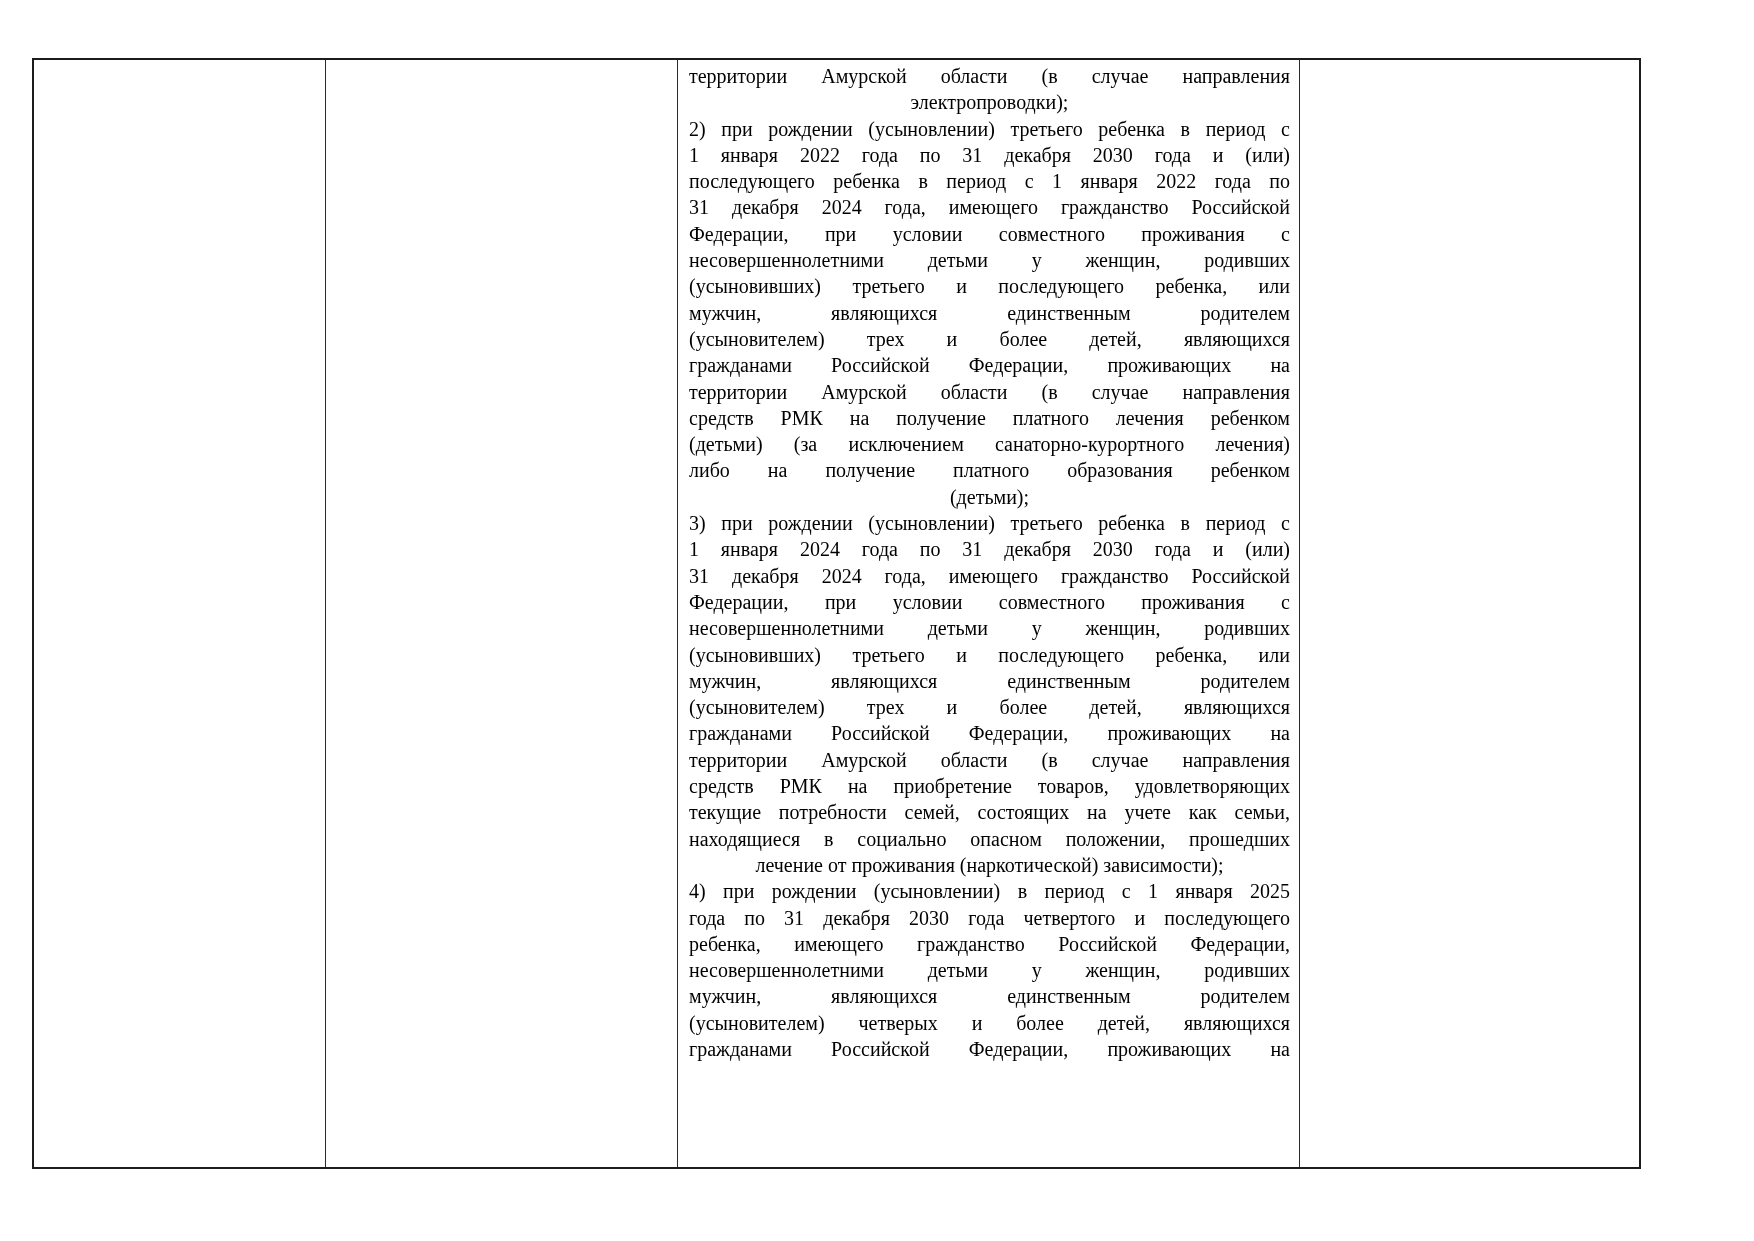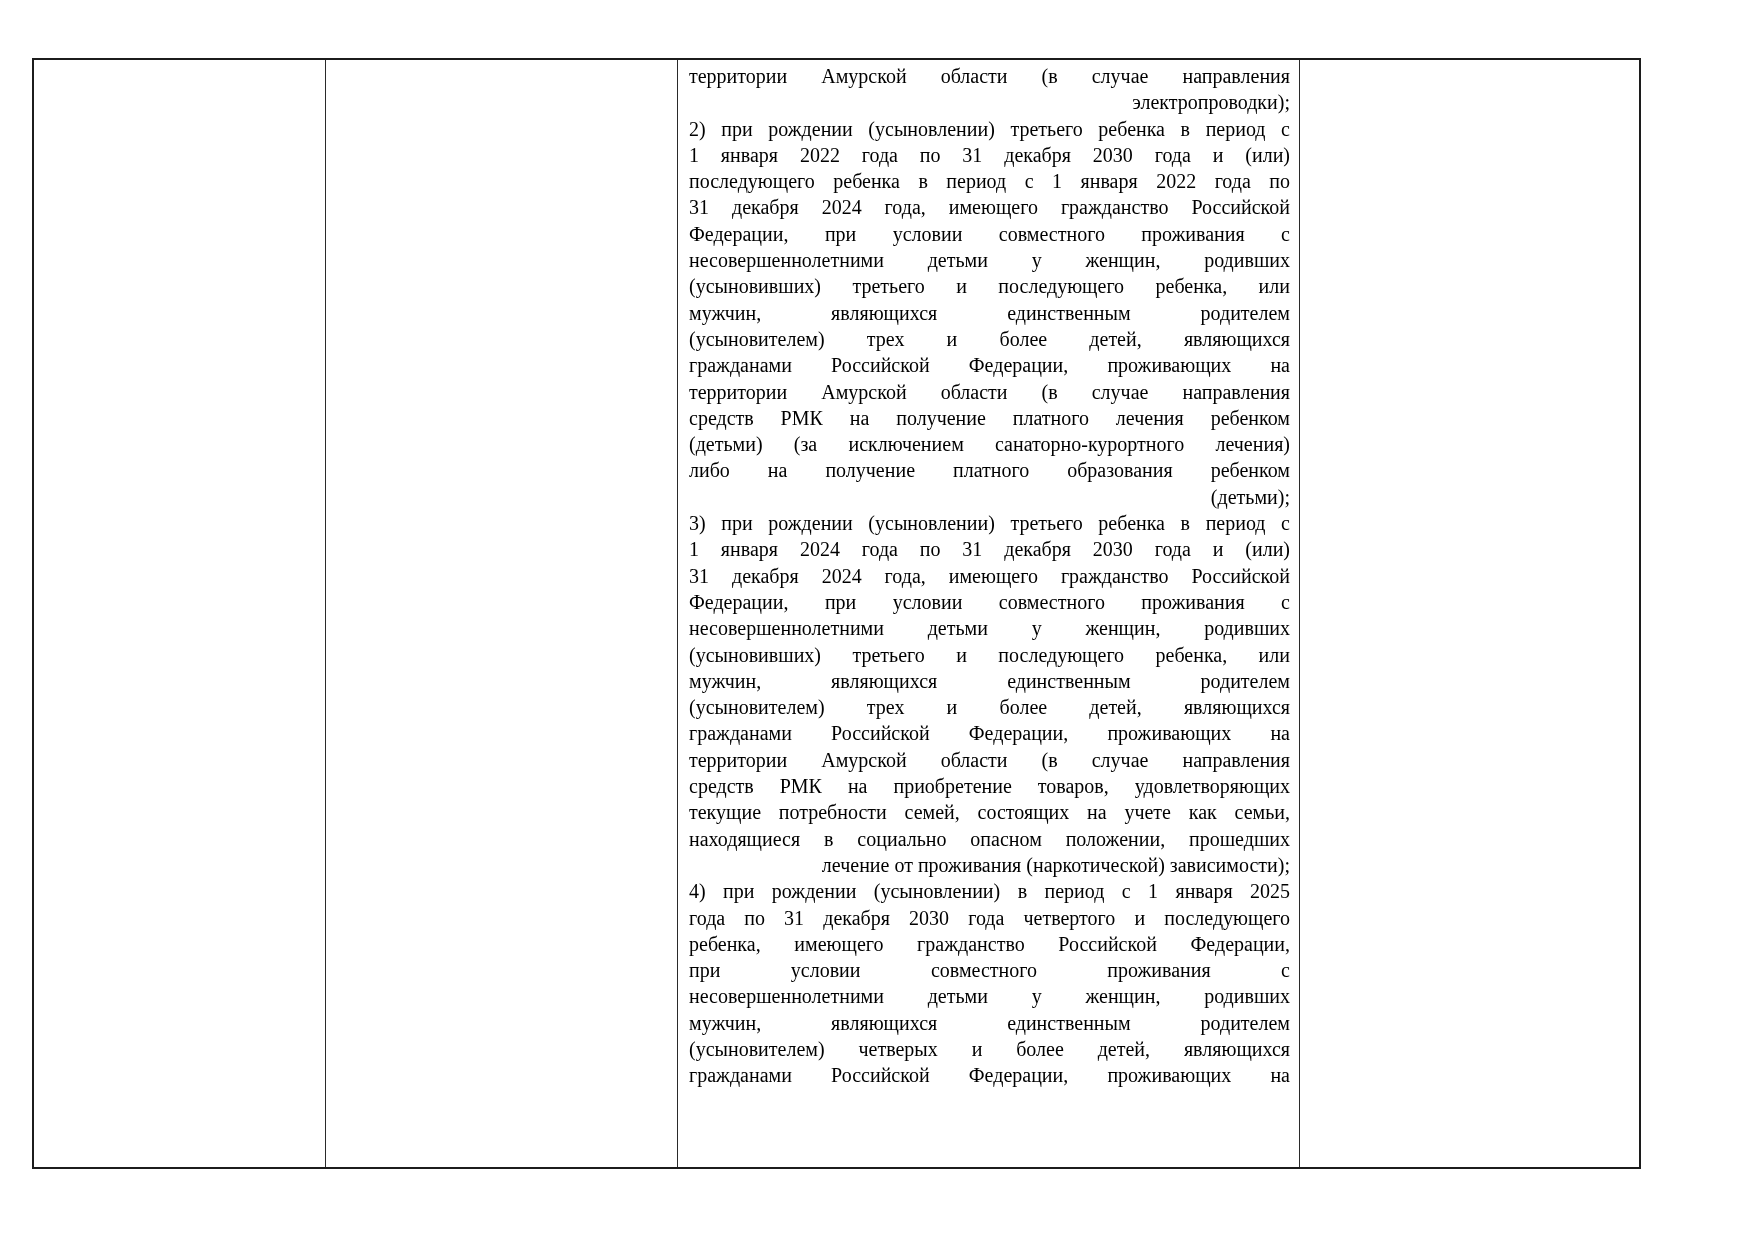--- a/index.html
+++ b/index.html
@@ -39,21 +39,21 @@
     overflow: hidden;
   }
   .cell.c4 {
     flex: 1;
     border-right: none;
   }
   .line {
     font-size: 20px;
     line-height: 26.3px;
     color: #000000;
-    text-align: right;
+    text-align: center;
   }
   .line.j {
     text-align: justify;
     text-align-last: justify;
   }
 </style>
 </head>
 <body>
 
 <div class="page">
@@ -88,21 +88,20 @@
         <div class="line j">(усыновителем) трех и более детей, являющихся</div>
         <div class="line j">гражданами Российской Федерации, проживающих на</div>
         <div class="line j">территории Амурской области (в случае направления</div>
         <div class="line j">средств РМК на приобретение товаров, удовлетворяющих</div>
         <div class="line j">текущие потребности семей, состоящих на учете как семьи,</div>
         <div class="line j">находящиеся в социально опасном положении, прошедших</div>
         <div class="line">лечение от проживания (наркотической) зависимости);</div>
         <div class="line j">4) при рождении (усыновлении) в период с 1 января 2025</div>
         <div class="line j">года по 31 декабря 2030 года четвертого и последующего</div>
         <div class="line j">ребенка, имеющего гражданство Российской Федерации,</div>
-        <div class="line j">при условии совместного проживания с</div>
         <div class="line j">несовершеннолетними детьми у женщин, родивших</div>
         <div class="line j">мужчин, являющихся единственным родителем</div>
         <div class="line j">(усыновителем) четверых и более детей, являющихся</div>
         <div class="line j">гражданами Российской Федерации, проживающих на</div>
       </div>
     <div class="cell c4"></div>
   </div>
 </div>
 
 </body></html>

